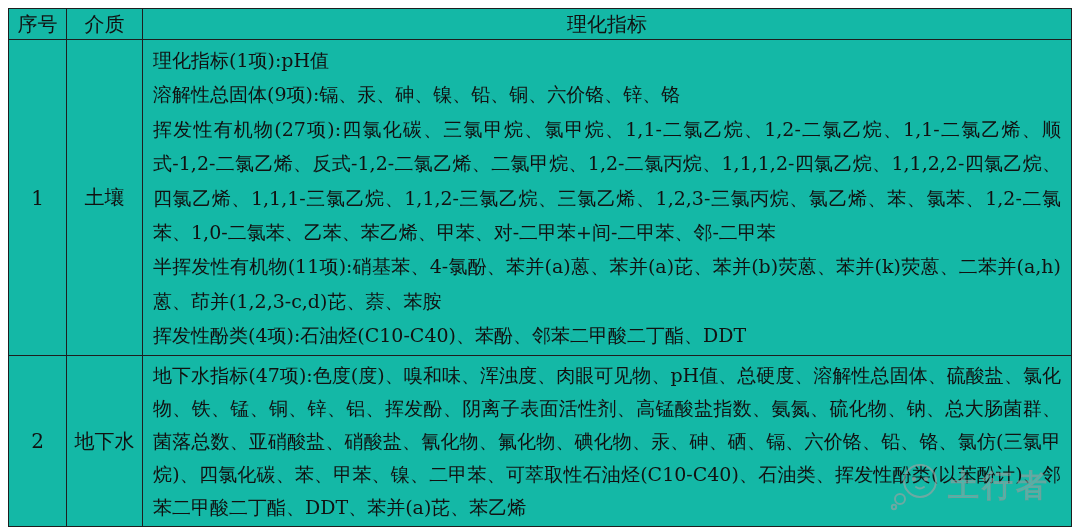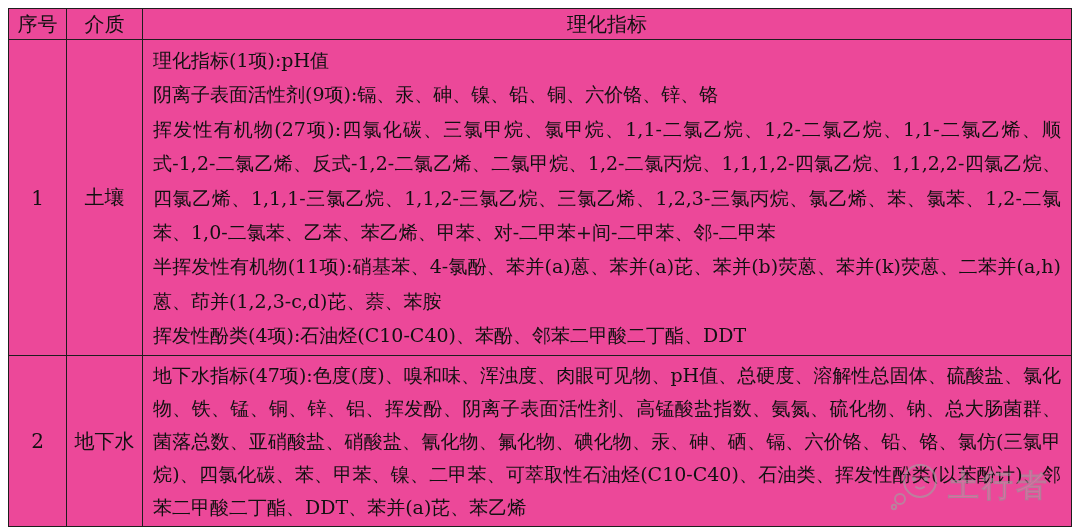--- a/index.html
+++ b/index.html
@@ -7,21 +7,21 @@
     width:1080px;height:531px;position:relative;background:#ffffff;overflow:hidden;
     font-family:"DejaVu Serif","Liberation Serif",serif;
     color:#111;
   }
   .table-wrap{
     position:absolute;left:8px;top:8px;right:8px;bottom:4px;
   }
   table{
     width:100%;height:100%;
     border-collapse:collapse;table-layout:fixed;
-    background:#ec4899;
+    background:#14b8a6;
   }
   th,td{
     border:1.6px solid #1e1e1e;
     padding:0;
     font-weight:normal;
   }
   th{
     height:30px;font-size:20px;text-align:center;vertical-align:middle;
   }
   td.center-cell{
@@ -71,21 +71,21 @@
         <th>介质</th>
         <th>理化指标</th>
       </tr>
     </thead>
     <tbody>
       <tr class="row-soil">
         <td class="center-cell">1</td>
         <td class="center-cell">土壤</td>
         <td class="factors-cell">
           <div class="factor-line">理化指标(1项):pH值</div>
-          <div class="factor-line">阴离子表面活性剂(9项):镉、汞、砷、镍、铅、铜、六价铬、锌、铬</div>
+          <div class="factor-line">溶解性总固体(9项):镉、汞、砷、镍、铅、铜、六价铬、锌、铬</div>
           <div class="factor-line">挥发性有机物(27项):四氯化碳、三氯甲烷、氯甲烷、1,1-二氯乙烷、1,2-二氯乙烷、1,1-二氯乙烯、顺式-1,2-二氯乙烯、反式-1,2-二氯乙烯、二氯甲烷、1,2-二氯丙烷、1,1,1,2-四氯乙烷、1,1,2,2-四氯乙烷、四氯乙烯、1,1,1-三氯乙烷、1,1,2-三氯乙烷、三氯乙烯、1,2,3-三氯丙烷、氯乙烯、苯、氯苯、1,2-二氯苯、1,0-二氯苯、乙苯、苯乙烯、甲苯、对-二甲苯+间-二甲苯、邻-二甲苯</div>
           <div class="factor-line">半挥发性有机物(11项):硝基苯、4-氯酚、苯并(a)蒽、苯并(a)芘、苯并(b)荧蒽、苯并(k)荧蒽、二苯并(a,h)蒽、茚并(1,2,3-c,d)芘、萘、苯胺</div>
           <div class="factor-line">挥发性酚类(4项):石油烃(C10-C40)、苯酚、邻苯二甲酸二丁酯、DDT</div>
         </td>
       </tr>
       <tr class="row-groundwater">
         <td class="center-cell">2</td>
         <td class="center-cell">地下水</td>
         <td class="factors-cell">
           <div class="factor-line">地下水指标(47项):色度(度)、嗅和味、浑浊度、肉眼可见物、pH值、总硬度、溶解性总固体、硫酸盐、氯化物、铁、锰、铜、锌、铝、挥发酚、阴离子表面活性剂、高锰酸盐指数、氨氮、硫化物、钠、总大肠菌群、菌落总数、亚硝酸盐、硝酸盐、氰化物、氟化物、碘化物、汞、砷、硒、镉、六价铬、铅、铬、氯仿(三氯甲烷)、四氯化碳、苯、甲苯、镍、二甲苯、可萃取性石油烃(C10-C40)、石油类、挥发性酚类(以苯酚计)、邻苯二甲酸二丁酯、DDT、苯并(a)芘、苯乙烯</div>

